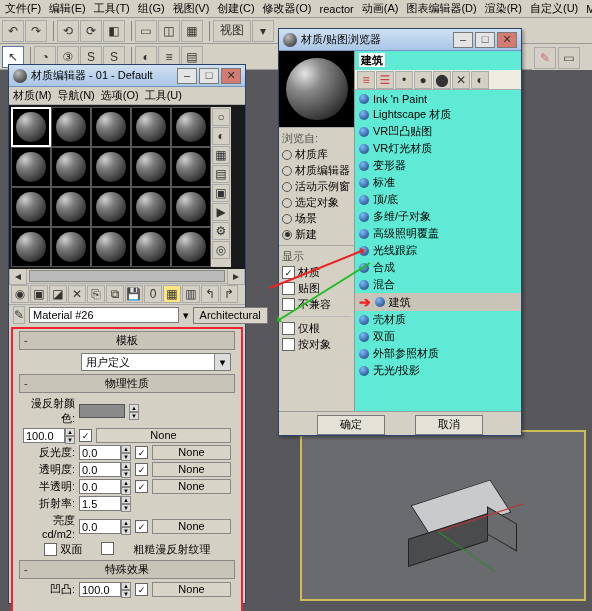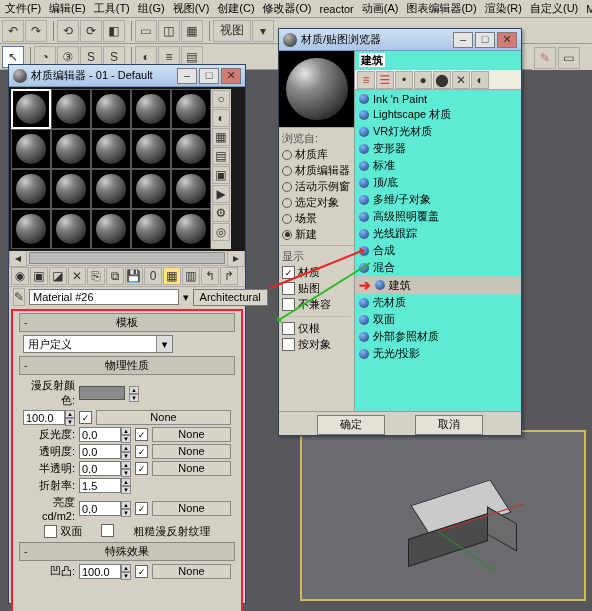--- a/index.html
+++ b/index.html
@@ -167,20 +167,26 @@
 <div class="matwin">
   <div class="titlebar">
     <div class="ico"></div>
     <div class="t">材质编辑器 - 01 - Default</div>
     <div class="winbtns">
       <div class="winbtn">–</div>
       <div class="winbtn">□</div>
       <div class="winbtn close">✕</div>
     </div>
   </div>
+  <div class="submenu">
+    <span>材质(M)</span>
+    <span>导航(N)</span>
+    <span>选项(O)</span>
+    <span>工具(U)</span>
+  </div>
   <div class="slots">
     <div class="slotgrid" id="slotgrid">
         <div class="slot active">
           <div class="ball"></div>
         </div>
         <div class="slot">
           <div class="ball"></div>
         </div>
         <div class="slot">
           <div class="ball"></div>
@@ -269,21 +275,21 @@
   </div>
   <div class="namerow">
     <div class="tbtn small">✎</div>
     <input value="Material #26" style="">
     <span style="width:12px;text-align:center">▾</span>
     <button class="typebtn">Architectural</button>
   </div>
 
   <div class="rollarea">
     <div class="rolltitle"><span class="pm">-</span><span>模板</span></div>
-    <div class="frow" style="justify-content:flex-start">
+    <div class="frow" style="justify-content:flex-end">
       <div class="select">
           <span>用户定义</span>
           <div class="dd">▾</div>
         </div>
     </div>
     <div class="rolltitle"><span class="pm">-</span><span>物理性质</span></div>
     <div id="physrows">
         <div class="frow">
           <label>漫反射颜色:</label>
           <div style="width:46px;height:14px;background:#8a8a8a;border:1px solid #555"></div>
@@ -480,20 +486,24 @@
           <div class="li">
             <span class="dot"></span>
             <span>Ink 'n Paint</span>
           </div>
           <div class="li">
             <span class="dot"></span>
             <span>Lightscape 材质</span>
           </div>
           <div class="li">
             <span class="dot"></span>
+            <span>VR凹凸贴图</span>
+          </div>
+          <div class="li">
+            <span class="dot"></span>
             <span>VR灯光材质</span>
           </div>
           <div class="li">
             <span class="dot"></span>
             <span>变形器</span>
           </div>
           <div class="li">
             <span class="dot"></span>
             <span>标准</span>
           </div>

